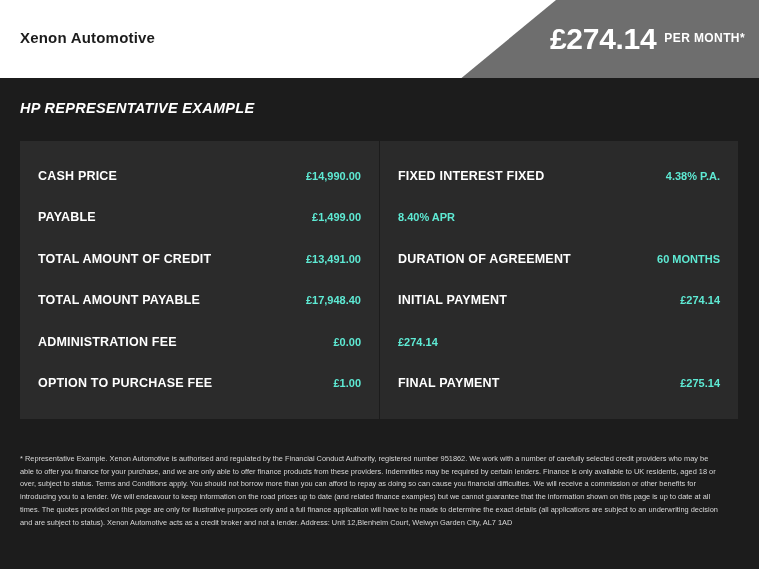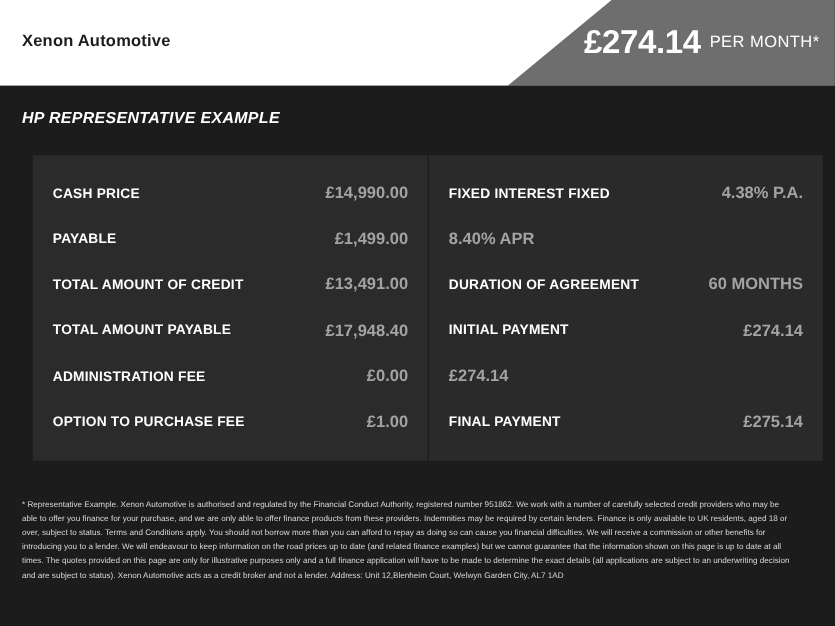--- a/index.html
+++ b/index.html
@@ -52,22 +52,22 @@
     align-items: center;
     justify-content: flex-end;
   }
   .price-amount {
     font-size: 30px;
     font-weight: bold;
     color: #ffffff;
     letter-spacing: -0.3px;
   }
   .price-period {
-    font-size: 15px;
-    font-weight: normal;
+    font-size: 12px;
+    font-weight: bold;
     color: #ffffff;
     margin-left: 8px;
     letter-spacing: 0.4px;
     padding-bottom: 2px;
   }
 
   
   .section-title {
     position: absolute;
     top: 100px;
@@ -81,21 +81,20 @@
 
   
   .panels {
     position: absolute;
     top: 141px;
     left: 20px;
     width: 719px;
     height: 278px;
     display: flex;
     gap: 0;
-    margin-left: 10px;
   }
   .panel {
     width: 359px;
     padding: 14px 18px 14px 18px;
     background: #2a2a2a;
     display: flex;
     flex-direction: column;
     justify-content: flex-start;
   }
   .panel.left { background: #2b2b2b; }
@@ -110,23 +109,23 @@
     gap: 10px;
   }
   .row-label {
     font-size: 12.5px;
     font-weight: bold;
     color: #ffffff;
     letter-spacing: 0.2px;
     white-space: nowrap;
   }
   .row-value {
-    font-size: 15px;
-    font-weight: bold;
-    color: #a3a3a3;
+    font-size: 11px;
+    font-weight: bold;
+    color: #5eead4;
     white-space: nowrap;
   }
 
   
   .disclaimer {
     position: absolute;
     top: 453px;
     left: 20px;
     width: 698px;
     font-size: 7.4px;

